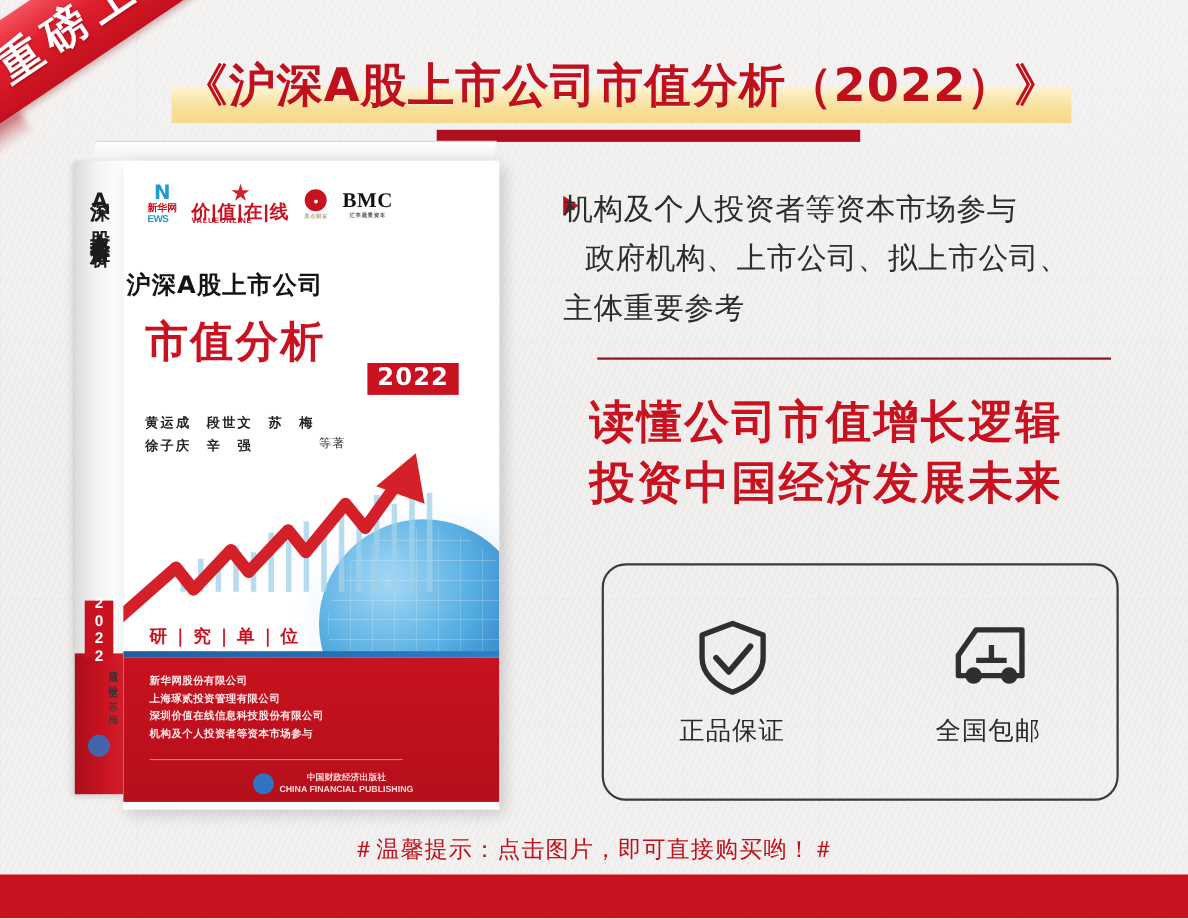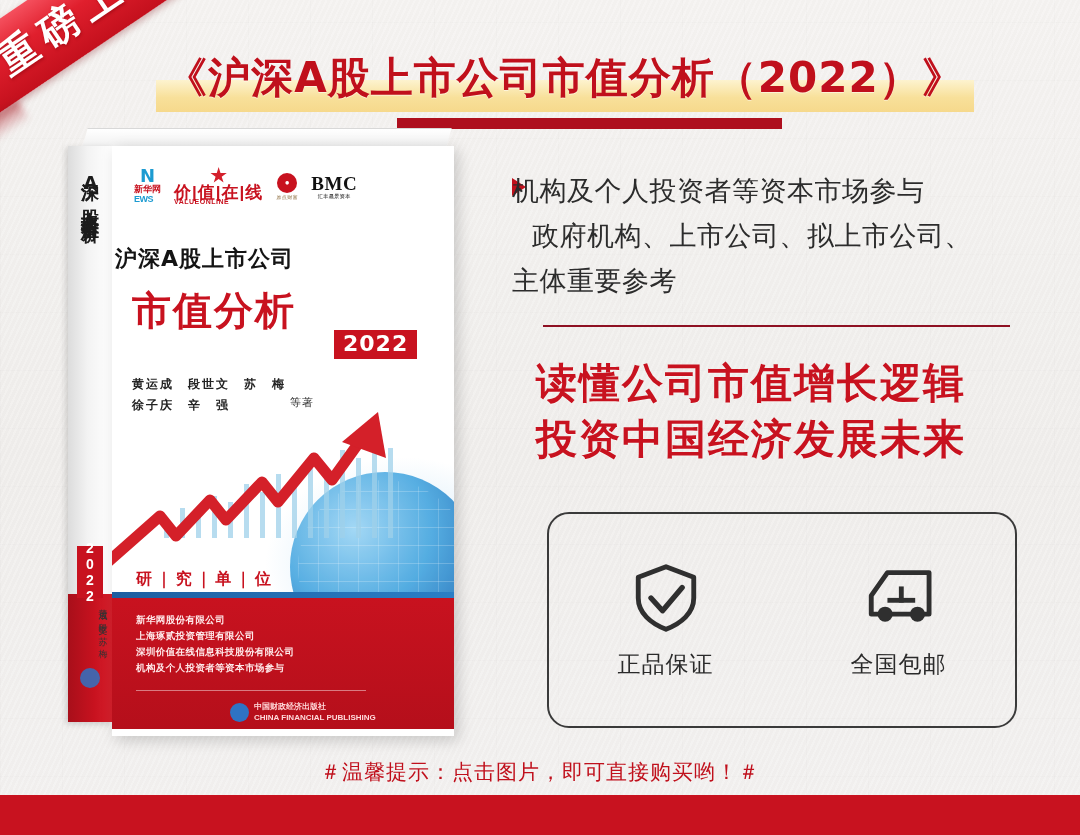--- a/index.html
+++ b/index.html
@@ -295,21 +295,21 @@
       <div class="redpanel">
         <div class="orgs">
           <div>新华网股份有限公司</div>
           <div>上海琢贰投资管理有限公司</div>
           <div>深圳价值在线信息科技股份有限公司</div>
           <div>机构及个人投资者等资本市场参与</div>
         </div>
         <div class="orgrule"></div>
         <div class="pub">
           <span class="pl"></span>
-          <span style="display:flex;flex-direction:column;gap:2px;">
+          <span style="display:flex;flex-direction:column;gap:2px;text-align:center;">
             <span class="pt">中国财政经济出版社</span>
             <span class="pt">CHINA FINANCIAL PUBLISHING</span>
           </span>
         </div>
       </div>
 
     </div>
   </div>
 
   <div class="desc">

